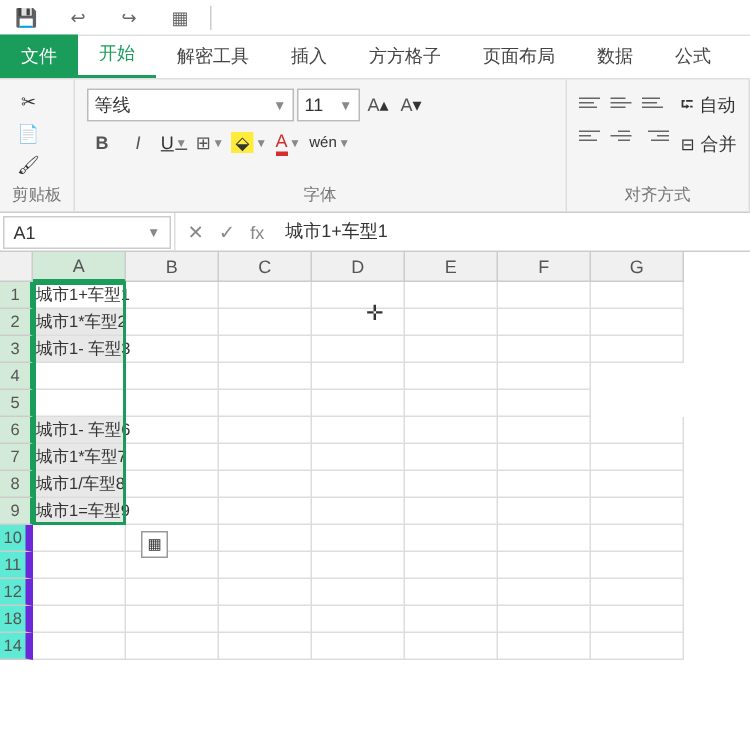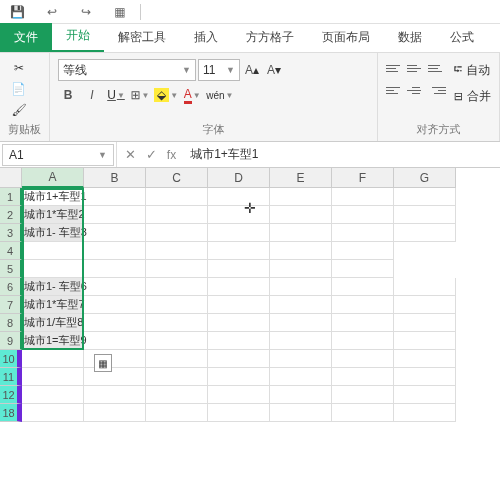--- a/index.html
+++ b/index.html
@@ -324,13 +324,23 @@
     <div class="row">
       <div class="rh">18</div>
       <div class="cell"></div>
       <div class="cell"></div>
       <div class="cell"></div>
       <div class="cell"></div>
       <div class="cell"></div>
       <div class="cell"></div>
       <div class="cell"></div>
     </div>
+    <div class="row">
+      <div class="rh">14</div>
+      <div class="cell"></div>
+      <div class="cell"></div>
+      <div class="cell"></div>
+      <div class="cell"></div>
+      <div class="cell"></div>
+      <div class="cell"></div>
+      <div class="cell"></div>
+    </div>
   </div>
 
 </body></html>

